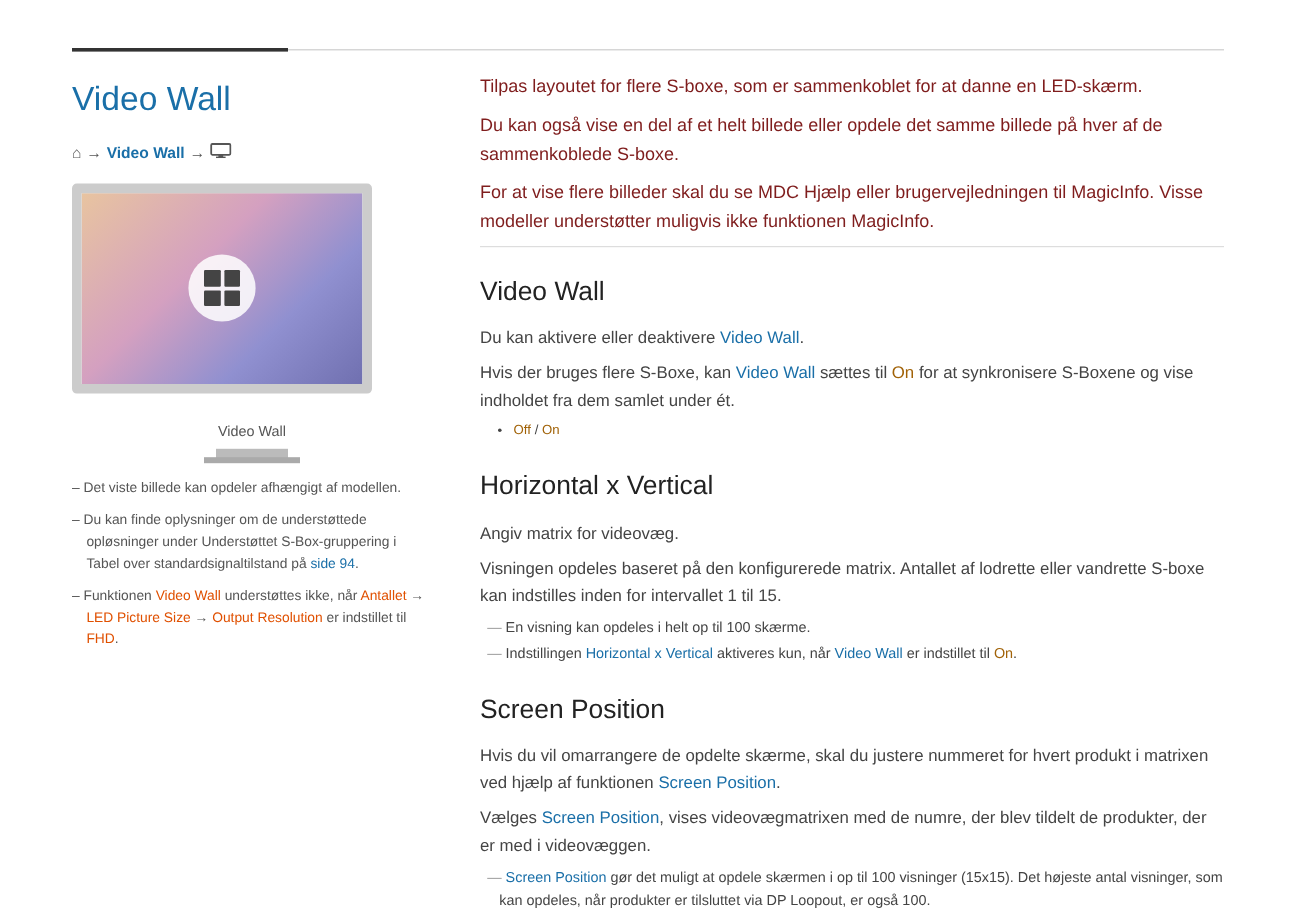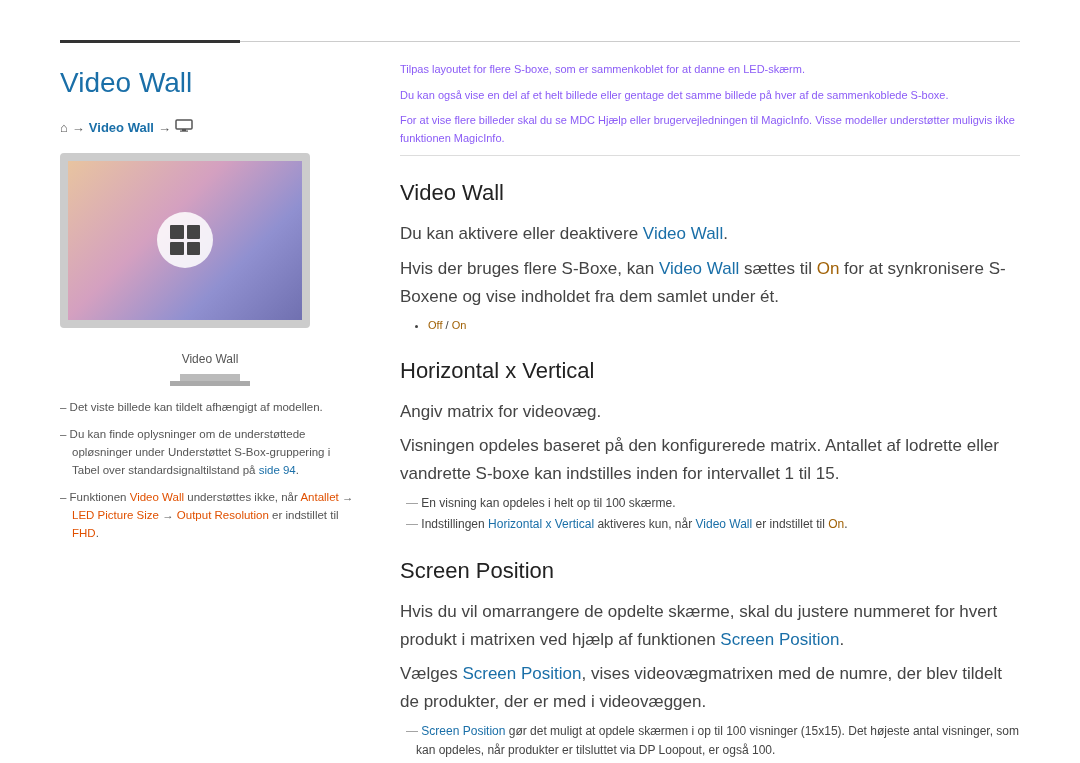--- a/index.html
+++ b/index.html
@@ -148,36 +148,36 @@
     .link-text {
       color: #1a6fa8;
       text-decoration: none;
     }
     .highlight-orange {
       color: #e05000;
     }
 
     
     .intro-text {
-      font-size: 11px;
-      color: #8b5cf6;
+      font-size: 15px;
+      color: #7f1d1d;
       margin-bottom: 8px;
       line-height: 1.6;
     }
 
     .section-title {
       font-size: 22px;
       font-weight: 400;
       color: #222;
       margin-top: 20px;
       margin-bottom: 10px;
     }
 
     .section-text {
-      font-size: 17px;
+      font-size: 14px;
       color: #444;
       line-height: 1.65;
       margin-bottom: 6px;
     }
 
     .bullet-list {
       list-style: disc;
       padding-left: 28px;
       margin-bottom: 8px;
     }
@@ -258,36 +258,36 @@
         </div>
       </div>
       <div class="device-stand"></div>
       <div class="device-stand-base"></div>
       <div class="device-label" style="margin-top:22px;">Video Wall</div>
     </div>
 
     <div class="notes">
       <ul>
         <li>
-          <span>Det viste billede kan tildelt afhængigt af modellen.</span>
+          <span>Det viste billede kan opdeler afhængigt af modellen.</span>
         </li>
         <li>
           <span>Du kan finde oplysninger om de understøttede opløsninger under Understøttet S-Box-gruppering i Tabel over standardsignaltilstand på </span><a class="link-text" href="#">side 94</a><span>.</span>
         </li>
         <li>
           <span>Funktionen </span><span class="highlight-orange">Video Wall</span><span> understøttes ikke, når </span><span class="highlight-orange">Antallet</span><span> → </span><span class="highlight-orange">LED Picture Size</span><span> → </span><span class="highlight-orange">Output Resolution</span><span> er indstillet til </span><span class="highlight-orange">FHD</span><span>.</span>
         </li>
       </ul>
     </div>
   </div>
 
   <div class="right-col">
 
     <p class="intro-text">Tilpas layoutet for flere S-boxe, som er sammenkoblet for at danne en LED-skærm.</p>
-    <p class="intro-text">Du kan også vise en del af et helt billede eller gentage det samme billede på hver af de sammenkoblede S-boxe.</p>
+    <p class="intro-text">Du kan også vise en del af et helt billede eller opdele det samme billede på hver af de sammenkoblede S-boxe.</p>
     <p class="intro-text">For at vise flere billeder skal du se MDC Hjælp eller brugervejledningen til MagicInfo. Visse modeller understøtter muligvis ikke funktionen MagicInfo.</p>
 
     <div class="divider-line"></div>
 
     <h2 class="section-title">Video Wall</h2>
     <p class="section-text">
       Du kan aktivere eller deaktivere <span class="highlight-blue">Video Wall</span>.
     </p>
     <p class="section-text">
       Hvis der bruges flere S-Boxe, kan <span class="highlight-blue">Video Wall</span> sættes til <span class="highlight-on">On</span> for at synkronisere S-Boxene og vise indholdet fra dem samlet under ét.

